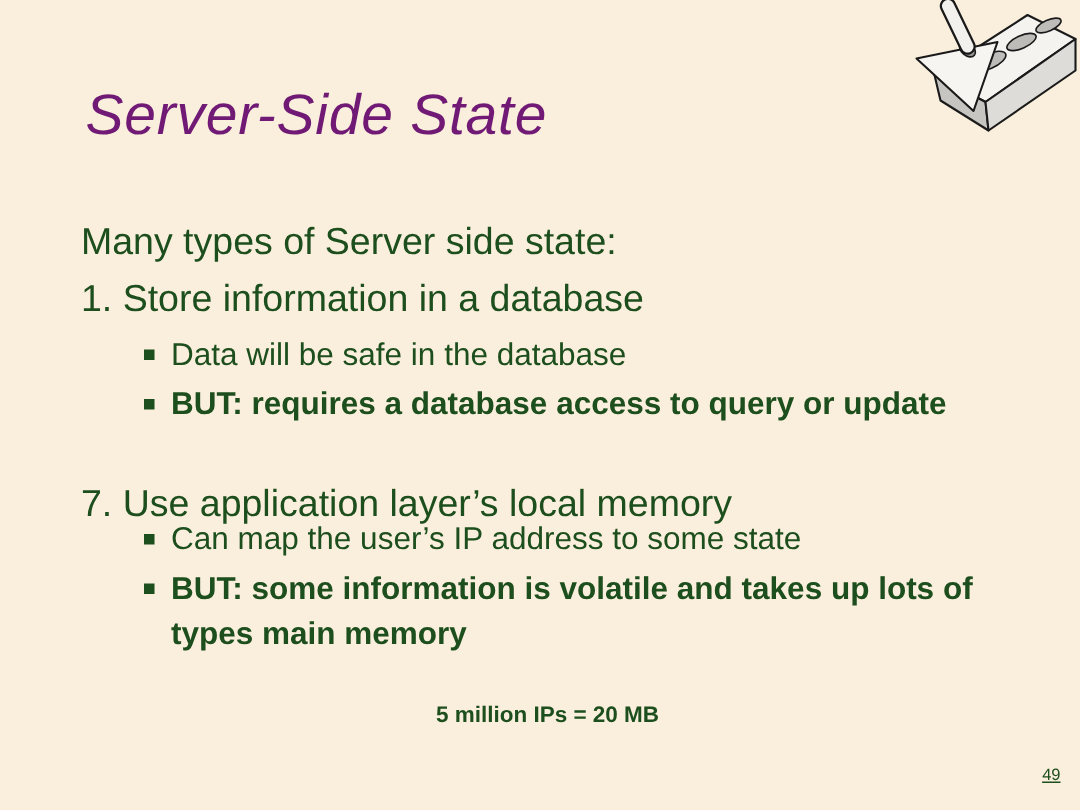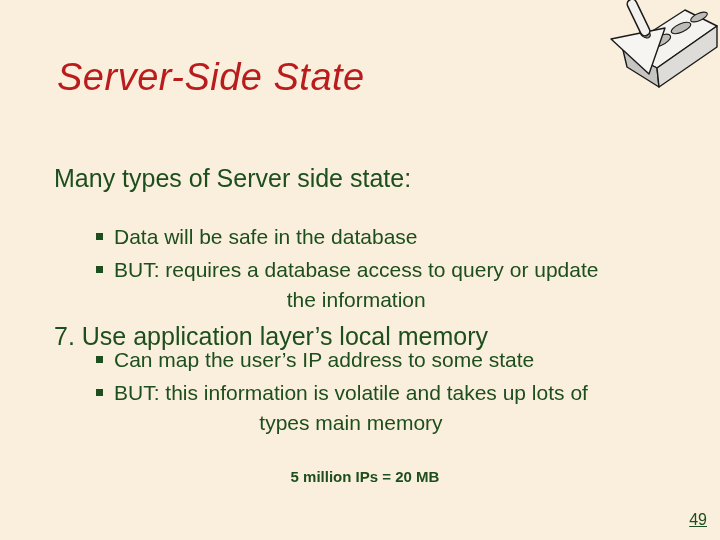--- a/index.html
+++ b/index.html
@@ -18,74 +18,74 @@
   }
   .title {
     position: absolute;
     left: 57px;
     top: 52px;
     margin: 0;
     font-size: 38px;
     line-height: 50px;
     font-style: italic;
     font-weight: normal;
-    color: #b91c1c;
+    color: #701a75;
     letter-spacing: 0.5px;
     white-space: nowrap;
   }
   .body-lg {
     position: absolute;
     left: 54px;
     font-size: 25px;
     line-height: 32px;
     white-space: nowrap;
   }
-  .intro   { top: 162px; }
+  .intro   { top: 145px; }
   .heading1 { top: 183px; }
   .heading2 { top: 320px; }
   .bullets {
     position: absolute;
     left: 96px;
     width: 590px;
   }
   .bullets-1 { top: 222px; }
   .bullets-2 { top: 345px; }
   .bullet-item {
     display: flex;
     align-items: flex-start;
   }
-  .bullet-item + .bullet-item { margin-top: 3px; }
+  .bullet-item + .bullet-item { margin-top: 3px; font-weight: bold; }
   .bullet-marker {
     flex: 0 0 auto;
     width: 7px;
     height: 7px;
     margin-top: 11px;
     margin-right: 11px;
     background: #1D4E1D;
   }
   .bullet-text {
     font-size: 21px;
     line-height: 30px;
   }
-  .bline { white-space: nowrap; text-align: center; }
+  .bline { white-space: nowrap; }
   .note {
     position: absolute;
     left: 5px;
     top: 468px;
     width: 720px;
     text-align: center;
     font-size: 15px;
     font-weight: bold;
     color: #1D4E1D;
   }
   .page-number {
     position: absolute;
     right: 13px;
     top: 511px;
-    font-size: 16px;
+    font-size: 11px;
     color: #1D4E1D;
     text-decoration: underline;
   }
   .clipart {
     position: absolute;
     left: 606px;
     top: 0;
     width: 114px;
     height: 90px;
   }
@@ -112,50 +112,50 @@
     <ellipse cx="38" cy="33" rx="6" ry="4" transform="rotate(40 38 33)" fill="#9a9996" stroke="#1a1a1a" stroke-width="1.1"></ellipse>
 
     <path d="M25,4 L38,31" stroke="#1a1a1a" stroke-width="11" stroke-linecap="round"></path>
     <path d="M25,4 L38,31" stroke="#f3f1ed" stroke-width="8" stroke-linecap="round"></path>
   </svg>
 
   <h1 class="title">Server-Side State</h1>
 
   <div class="body-lg intro">Many types of Server side state:</div>
 
+  <div class="body-lg heading1">1. Store information in a database</div>
 
   <div class="bullets bullets-1">
     <div class="bullet-item">
       <span class="bullet-marker"></span>
       <div class="bullet-text">
         <div class="bline">Data will be safe in the database</div>
       </div>
     </div>
     <div class="bullet-item">
       <span class="bullet-marker"></span>
       <div class="bullet-text">
         <div class="bline">BUT: requires a database access to query or update</div>
-        <div class="bline">the information</div>
       </div>
     </div>
   </div>
 
   <div class="body-lg heading2">7. Use application layer’s local memory</div>
 
   <div class="bullets bullets-2">
     <div class="bullet-item">
       <span class="bullet-marker"></span>
       <div class="bullet-text">
         <div class="bline">Can map the user’s IP address to some state</div>
       </div>
     </div>
     <div class="bullet-item">
       <span class="bullet-marker"></span>
       <div class="bullet-text">
-        <div class="bline">BUT: this information is volatile and takes up lots of</div>
+        <div class="bline">BUT: some information is volatile and takes up lots of</div>
         <div class="bline">types main memory</div>
       </div>
     </div>
   </div>
 
   <div class="note">5 million IPs = 20 MB</div>
 
   <div class="page-number">49</div>
 
 </div>

